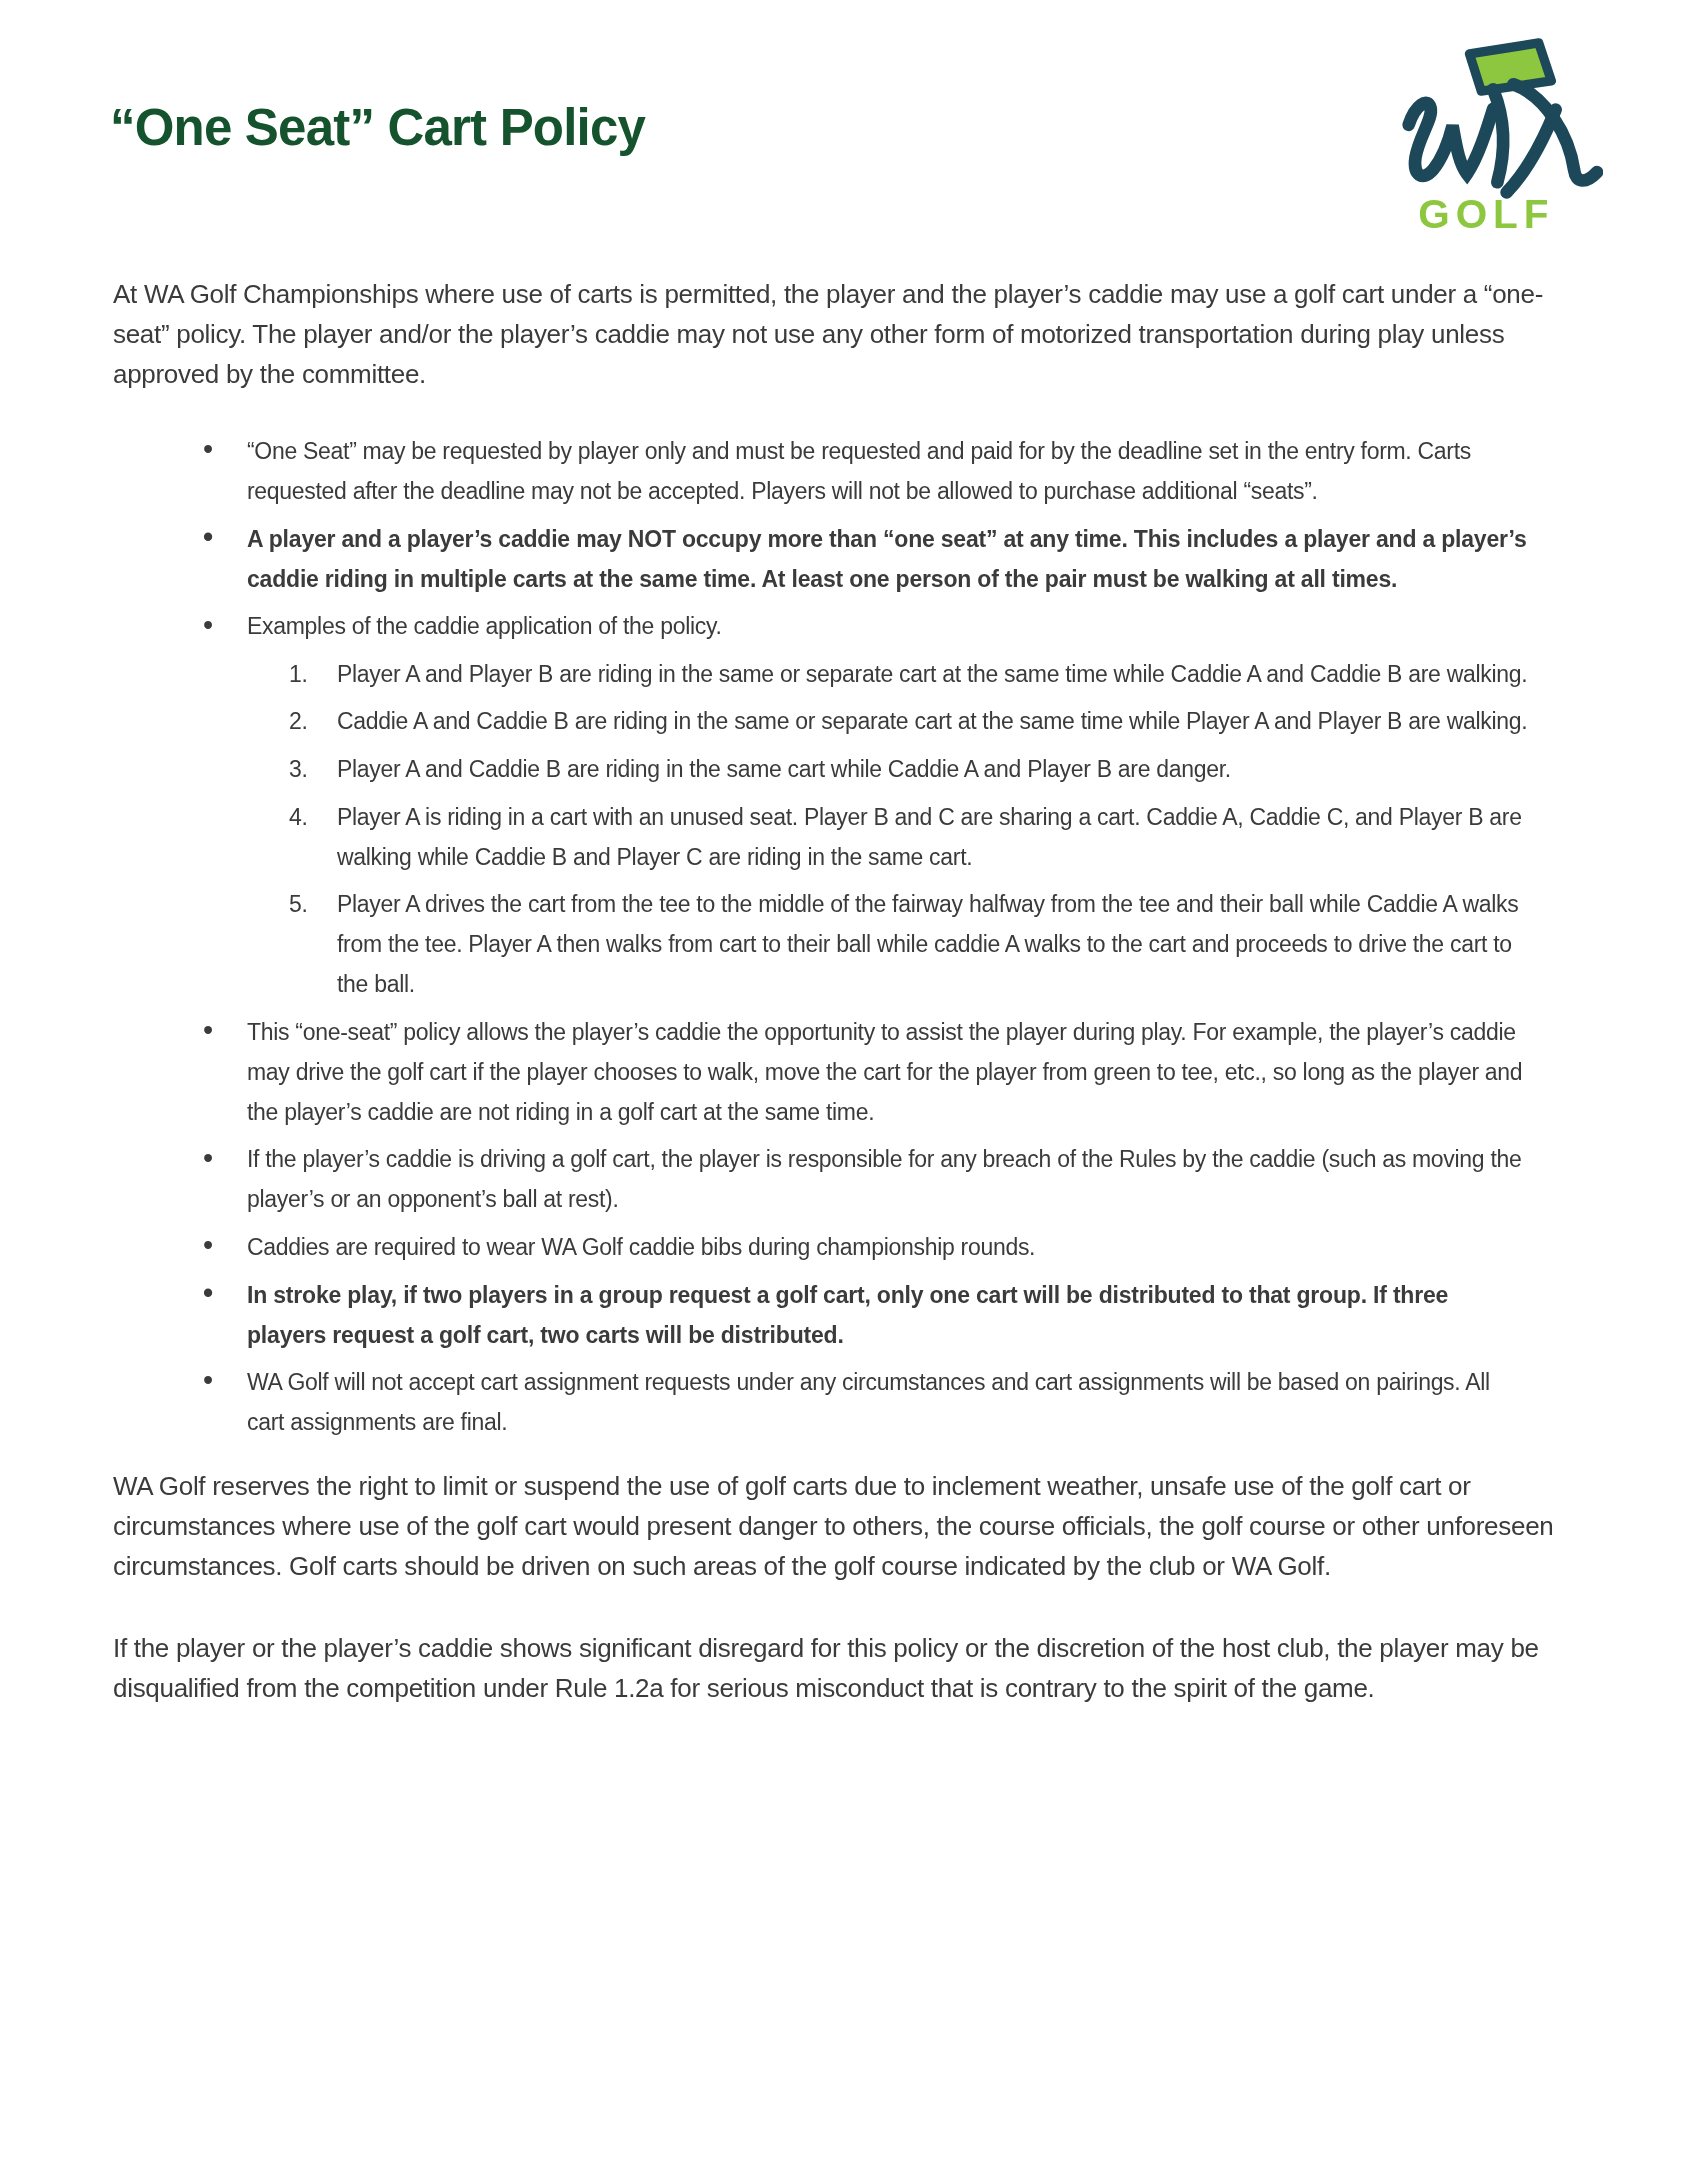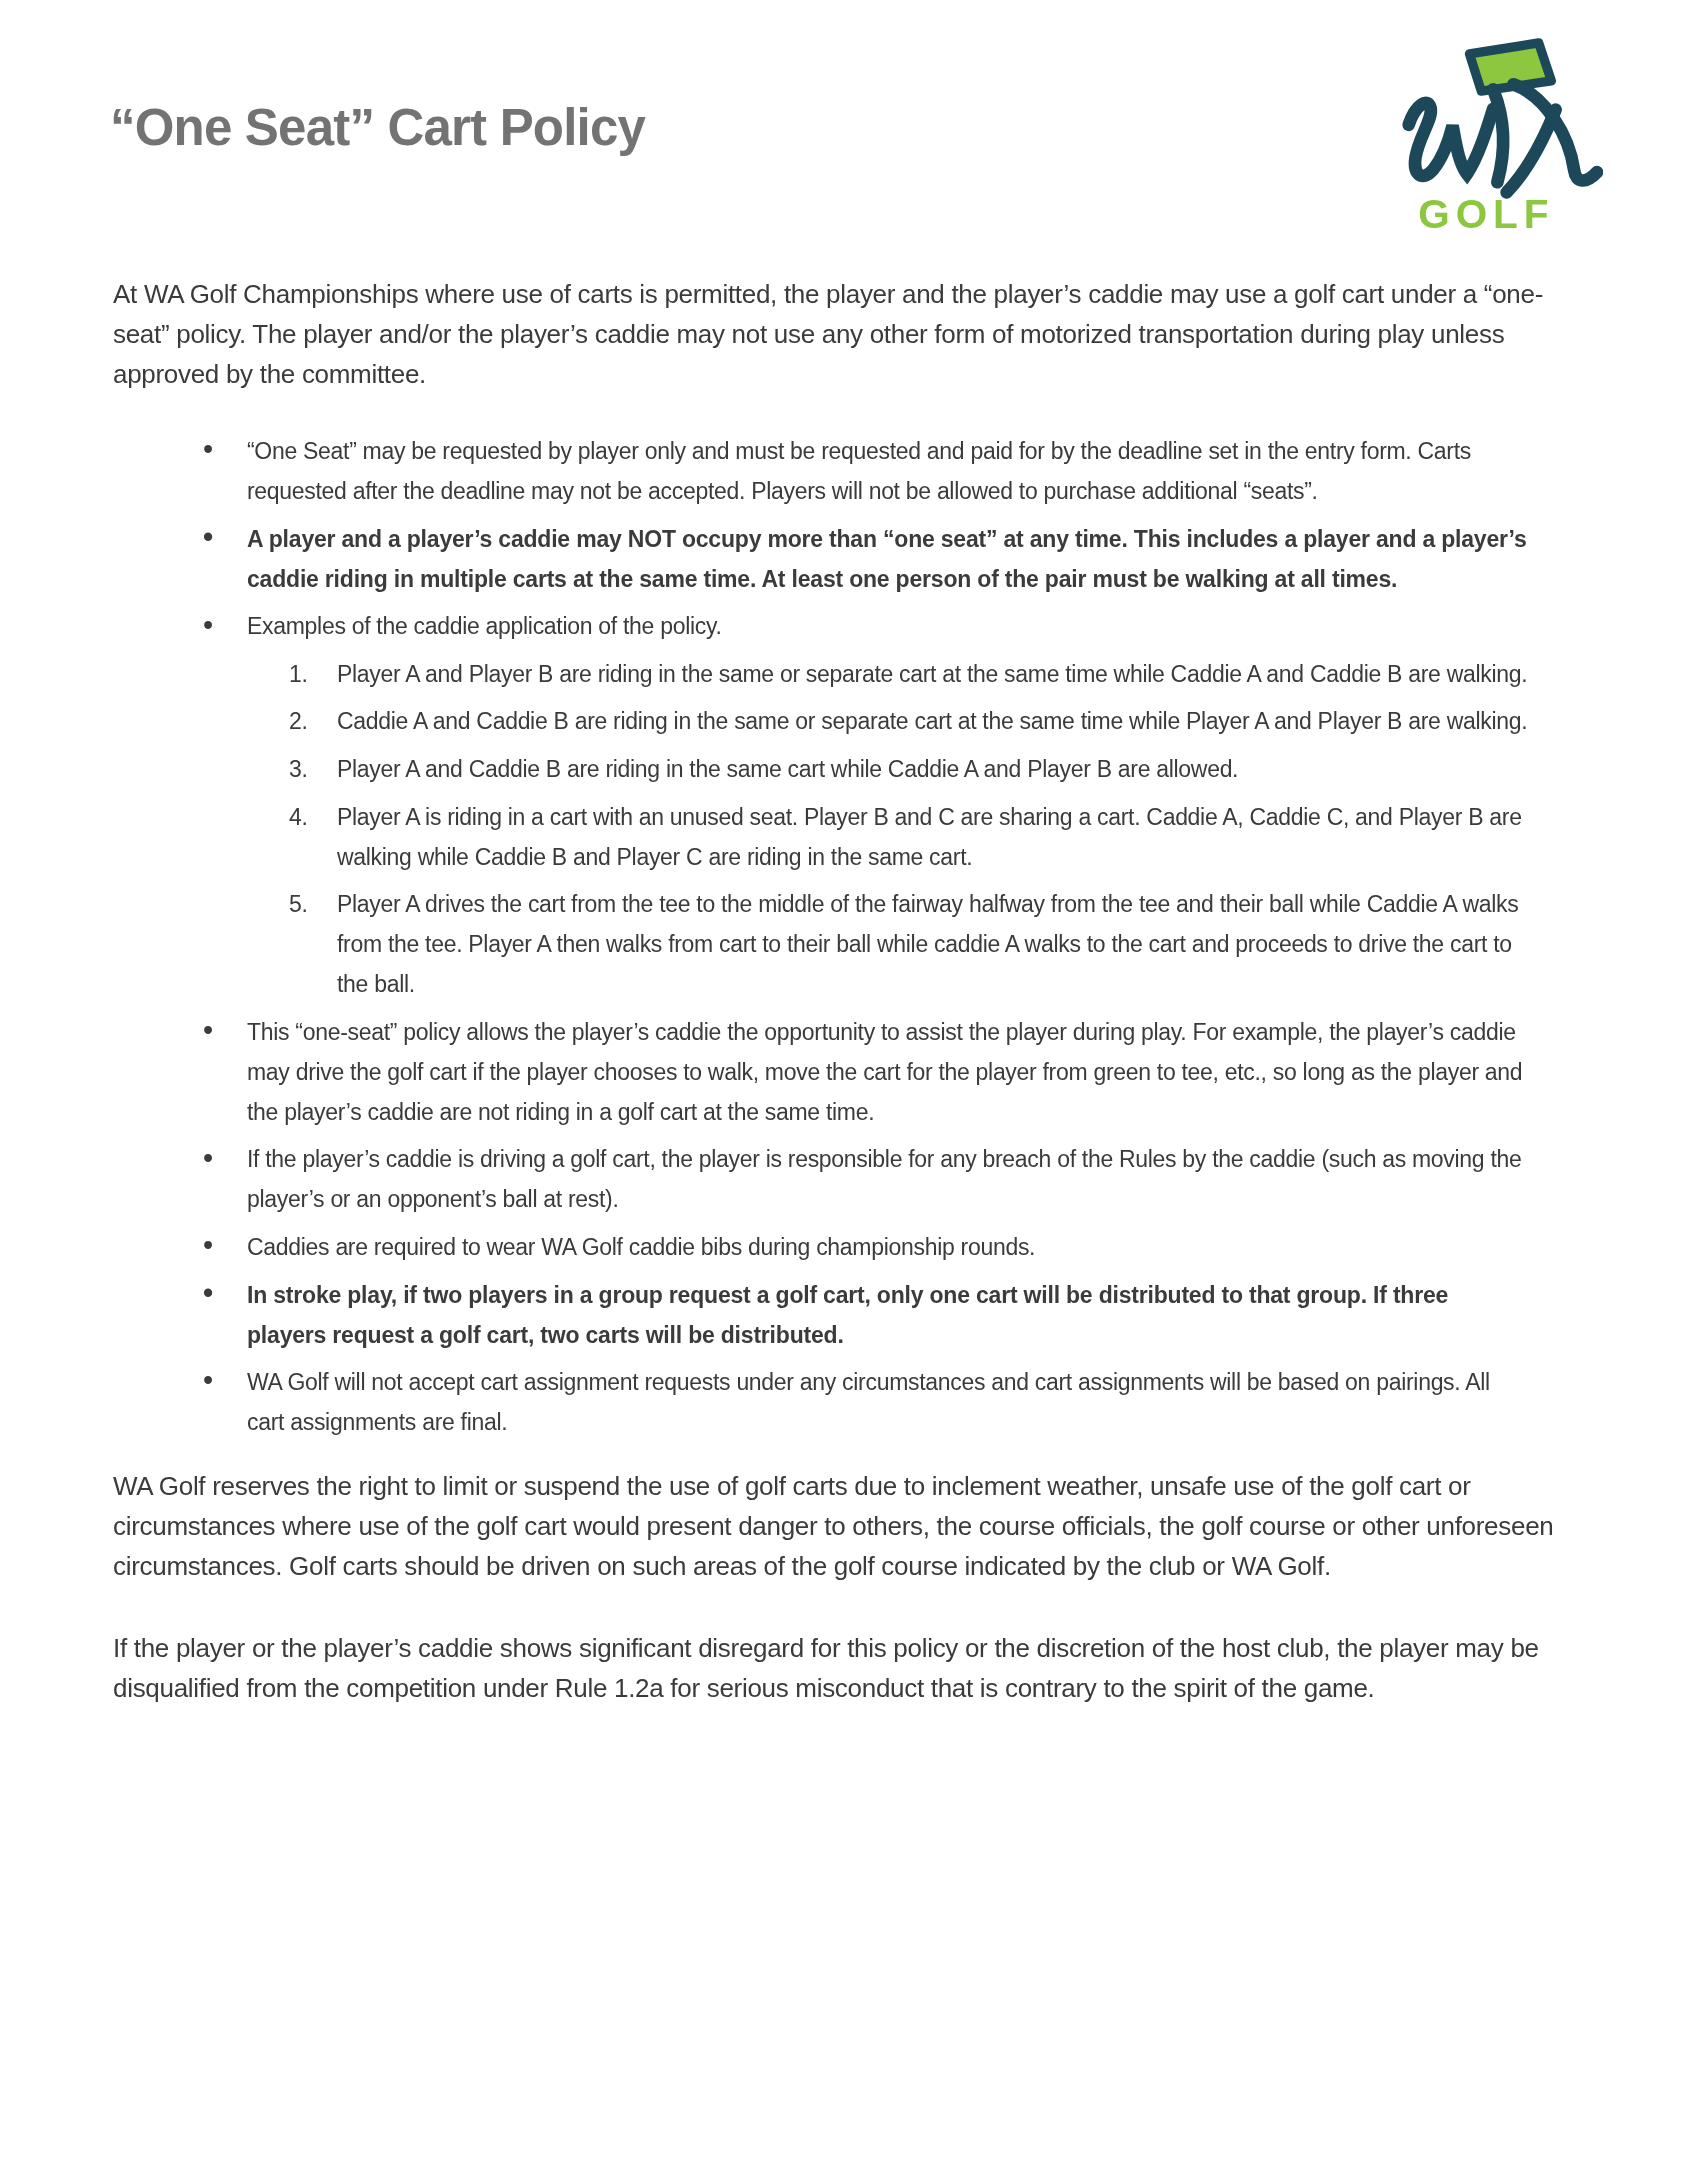--- a/index.html
+++ b/index.html
@@ -18,21 +18,21 @@
     background:#ffffff;
   }
   
   .doc-header { position:relative; }
   h1.title {
     margin:0 0 118px 15px;
     font-size:51px;
     line-height:56px;
     font-weight:700;
     letter-spacing:-0.8px;
-    color:#737373;
+    color:#14532d;
   }
   .logo {
     position:absolute;
     top:-63px; left:1295px;
     width:213px; height:201px;
   }
   
   p.para {
     margin:0 0 37px 18px;
     font-size:26px;
@@ -104,21 +104,21 @@
   <p class="para">At WA Golf Championships where use of carts is permitted, the player and the player’s caddie may use a golf cart under a “one-seat” policy.  The player and/or the player’s caddie may not use any other form of motorized transportation during play unless approved by the committee.</p>
 
   <ul class="bullets">
     <li><span>“One Seat” may be requested by player only and must be requested and paid for by the deadline set in the entry form. Carts requested after the deadline may not be accepted. Players will not be allowed to purchase additional “seats”.</span></li>
     <li class="bold"><span>A player and a player’s caddie may NOT occupy more than “one seat” at any time. This includes a player and a player’s caddie riding in multiple carts at the same time. At least one person of the pair must be walking at all times.</span></li>
     <li>
       <span>Examples of the caddie application of the policy.</span>
       <ol class="examples">
         <li><span class="num">1.</span><span>Player A and Player B are riding in the same or separate cart at the same time while Caddie A and Caddie B are walking.</span></li>
         <li><span class="num">2.</span><span>Caddie A and Caddie B are riding in the same or separate cart at the same time while Player A and Player B are walking.</span></li>
-        <li><span class="num">3.</span><span>Player A and Caddie B are riding in the same cart while Caddie A and Player B are allowed.</span></li>
+        <li><span class="num">3.</span><span>Player A and Caddie B are riding in the same cart while Caddie A and Player B are danger.</span></li>
         <li><span class="num">4.</span><span>Player A is riding in a cart with an unused seat. Player B and C are sharing a cart. Caddie A, Caddie C, and Player B are walking while Caddie B and Player C are riding in the same cart.</span></li>
         <li><span class="num">5.</span><span>Player A drives the cart from the tee to the middle of the fairway halfway from the tee and their ball while Caddie A walks from the tee. Player A then walks from cart to their ball while caddie A walks to the cart and proceeds to drive the cart to the ball.</span></li>
       </ol>
     </li>
     <li><span>This “one-seat” policy allows the player’s caddie the opportunity to assist the player during play. For example, the player’s caddie may drive the golf cart if the player chooses to walk, move the cart for the player from green to tee, etc., so long as the player and the player’s caddie are not riding in a golf cart at the same time.</span></li>
     <li><span>If the player’s caddie is driving a golf cart, the player is responsible for any breach of the Rules by the caddie (such as moving the player’s or an opponent’s ball at rest).</span></li>
     <li><span>Caddies are required to wear WA Golf caddie bibs during championship rounds.</span></li>
     <li class="bold"><span>In stroke play, if two players in a group request a golf cart, only one cart will be distributed to that group.  If three players request a golf cart, two carts will be distributed.</span></li>
     <li><span>WA Golf will not accept cart assignment requests under any circumstances and cart assignments will be based on pairings. All cart assignments are final.</span></li>
   </ul>

